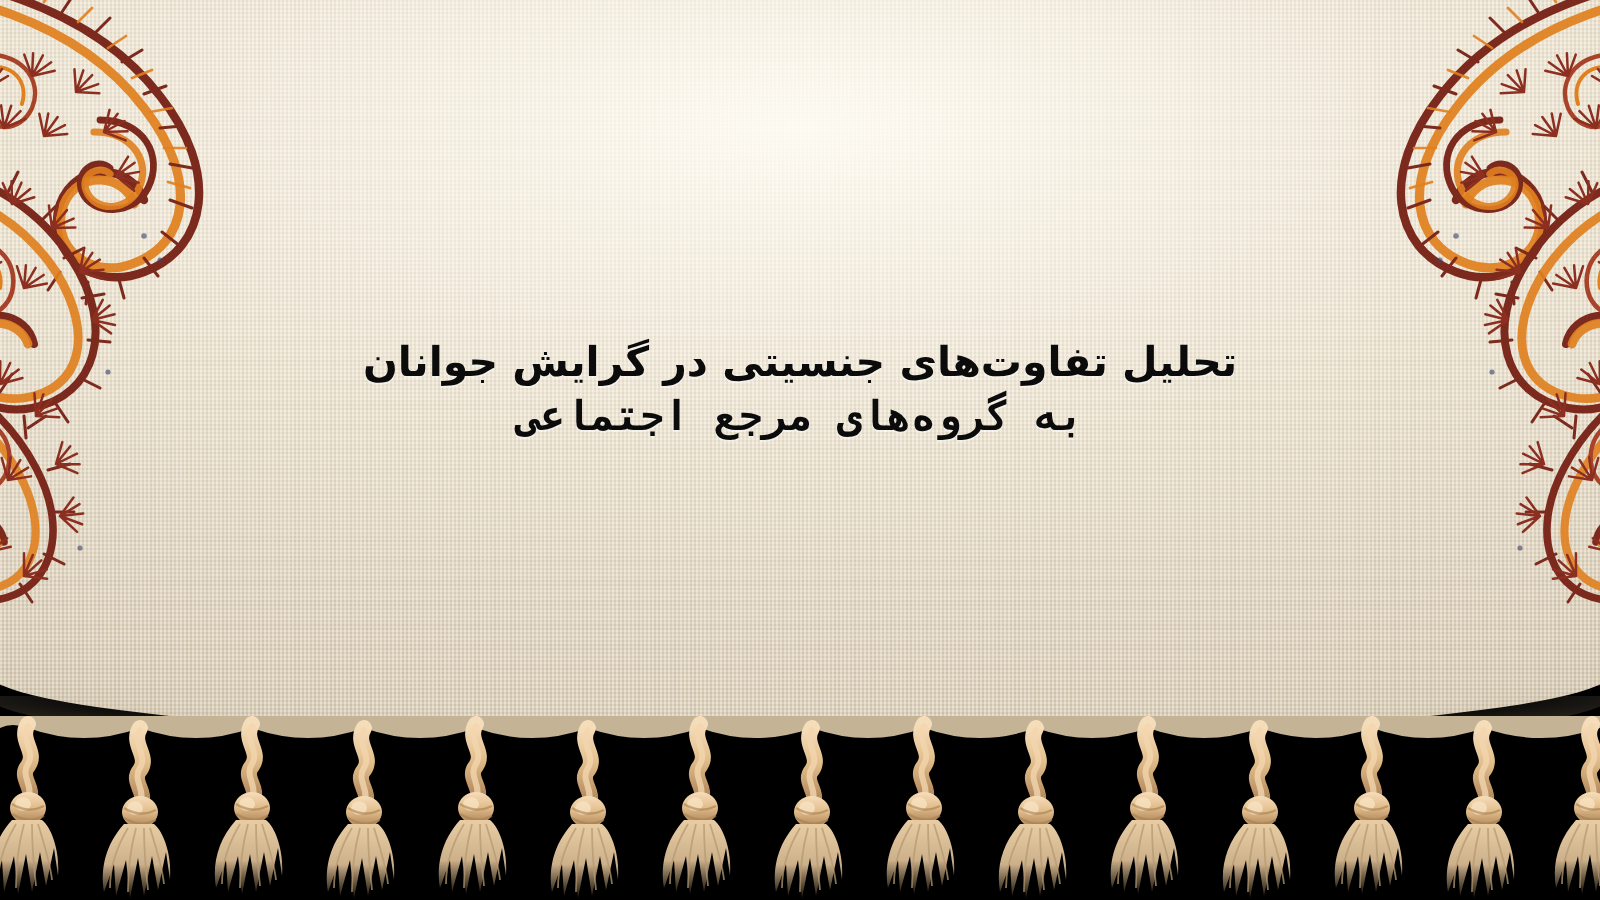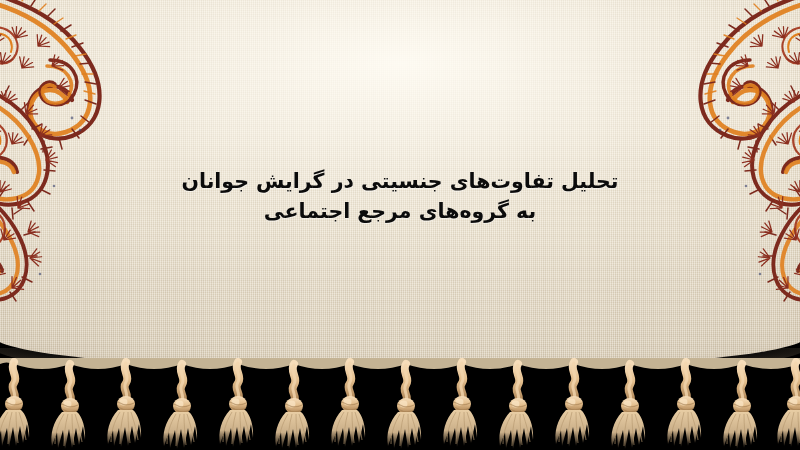--- a/index.html
+++ b/index.html
@@ -75,21 +75,21 @@
     text-align:center;
     color:#0b0b0b;
     font-weight:bold;
     font-size:20.5px;
     line-height:30px;
     letter-spacing:0px;
     direction:rtl;
     text-shadow:0 1px 0 rgba(255,255,255,.45);
     z-index:6;
   }
-  .title .l2{display:block;}
+  .title .l2{display:block;font-family:Liberation Mono, monospace;}
 
   
   .fringe{
     position:absolute;left:0;right:0;top:358px;height:92px;
     z-index:4;
   }
   .fringe svg{display:block;width:800px;height:92px;}
 </style>
 </head>
 <body>

